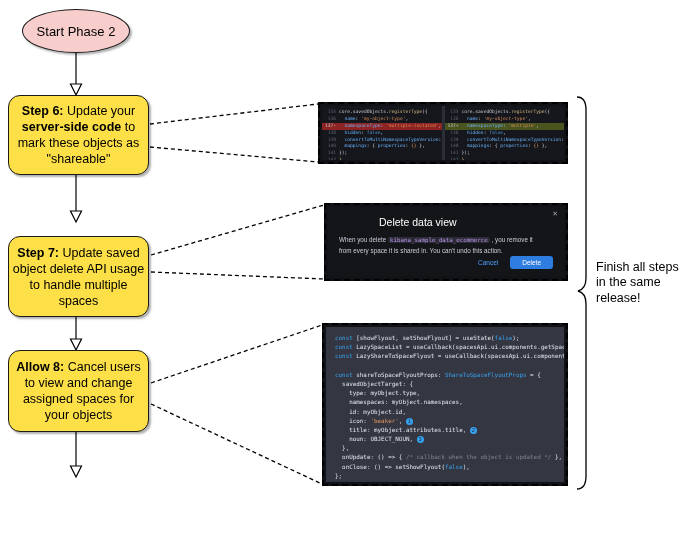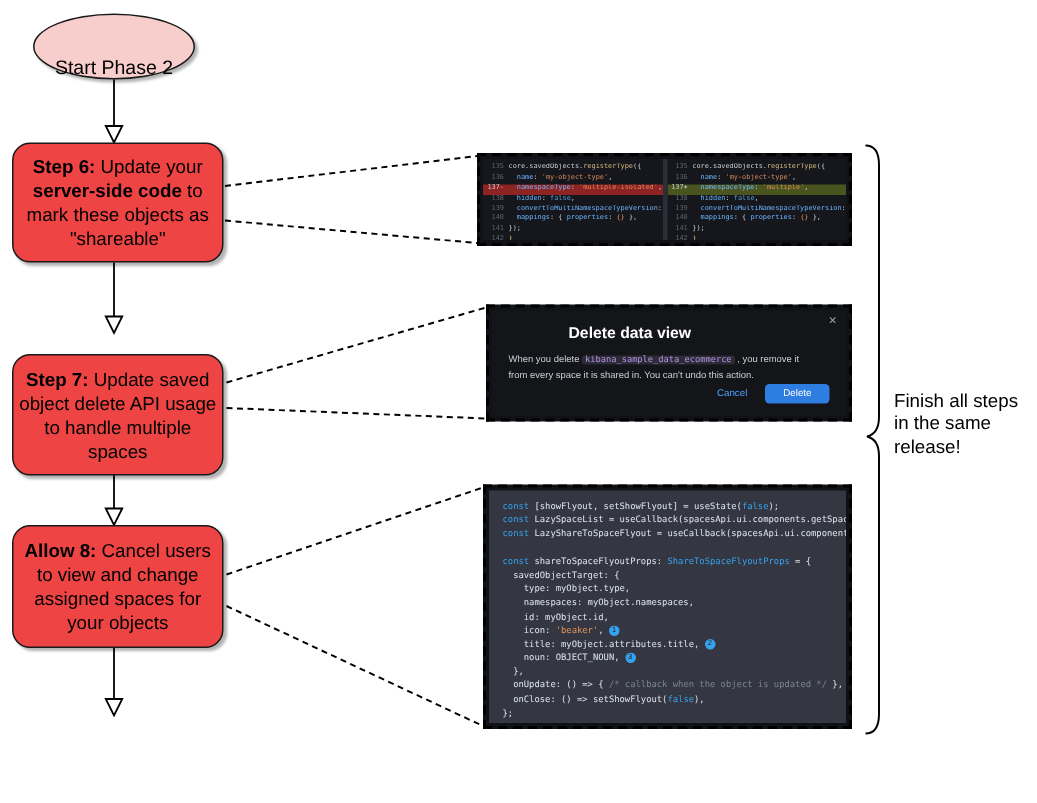--- a/index.html
+++ b/index.html
@@ -1,42 +1,42 @@
 <!DOCTYPE html>
 <html><head>
 <meta charset="utf-8">
 <style>
   html,body{margin:0;padding:0;background:#ffffff;}
   #canvas{position:relative;width:691px;height:535px;background:#ffffff;overflow:hidden;
           font-family:"Liberation Sans",sans-serif;color:#000;}
   .shape{position:absolute;box-sizing:border-box;display:flex;align-items:center;justify-content:center;
-         text-align:center;background:#ef4444;border:1.5px solid #1a1a1a;
+         text-align:center;background:#fde047;border:1.5px solid #1a1a1a;
          box-shadow:2px 2px 2px rgba(0,0,0,0.30);}
-  .ellipse{border-radius:50%;background:#f8cecc;font-size:13px;align-items:flex-end;}
+  .ellipse{border-radius:50%;background:#f8cecc;font-size:13px;}
   .stepbox{border-radius:12px;font-size:12.5px;line-height:1.28;padding:4px 3px;}
   .note{position:absolute;font-size:12.5px;line-height:1.22;color:#000;}
   .frame{position:absolute;box-sizing:border-box;border:2.5px dashed #000;background:#101216;}
   svg.overlay{position:absolute;left:0;top:0;pointer-events:none;}
 
   
   .diffwrap{position:absolute;inset:2px;display:flex;background:#15171d;font-family:"DejaVu Sans Mono",monospace;}
   .diffpane{flex:1;padding-top:3px;overflow:hidden;}
   .diffsep{width:3px;background:#2a2e37;}
   .diff-line{display:flex;height:6.9px;font-size:4.6px;line-height:6.9px;white-space:pre;}
   .diff-line .dnum{width:14px;flex:none;text-align:right;padding-right:3px;color:#5c6370;}
   .diff-line .dcode{flex:1;overflow:hidden;}
   .diff-line.del{background:#8d2322;}
   .diff-line.add{background:#4a541f;}
   .diff-line.del .dnum,.diff-line.add .dnum{color:#c9cdd4;}
   .tok-pl{color:#c8ccd4;} .tok-pr{color:#6cb6ff;} .tok-st{color:#d98d5a;}
   .tok-fn{color:#d7ba7d;} .tok-kw{color:#569cd6;}
 
   
   .modal{position:absolute;inset:2px;background:#141519;color:#d6dae2;padding:9px 11px 8px 11px;box-sizing:border-box;}
-  .modal-title{font-size:10.5px;font-weight:bold;color:#fff;margin-bottom:7px;padding-left:40px;}
+  .modal-title{font-size:10.5px;font-weight:normal;color:#fff;margin-bottom:7px;padding-left:40px;}
   .modal-close{position:absolute;top:3px;right:6px;font-size:7px;color:#9aa0ab;cursor:pointer;}
   .modal-body{font-size:6.3px;line-height:1.65;color:#c9ced8;width:96%;}
   .inline-code{font-family:"DejaVu Sans Mono",monospace;background:#2b2c36;color:#b990e8;
                padding:0 2px;border-radius:2px;font-size:5.8px;}
   .modal-footer{position:absolute;right:11px;bottom:8px;display:flex;align-items:center;gap:12px;}
   .btn-cancel{font-size:6.5px;color:#4da1ff;cursor:pointer;}
   .btn-delete{font-size:6.5px;color:#fff;background:#2e7de0;border-radius:3px;padding:3px 12px;cursor:pointer;}
 
   
   .codeblock{position:absolute;inset:2px;background:#343741;color:#dfe5ef;

